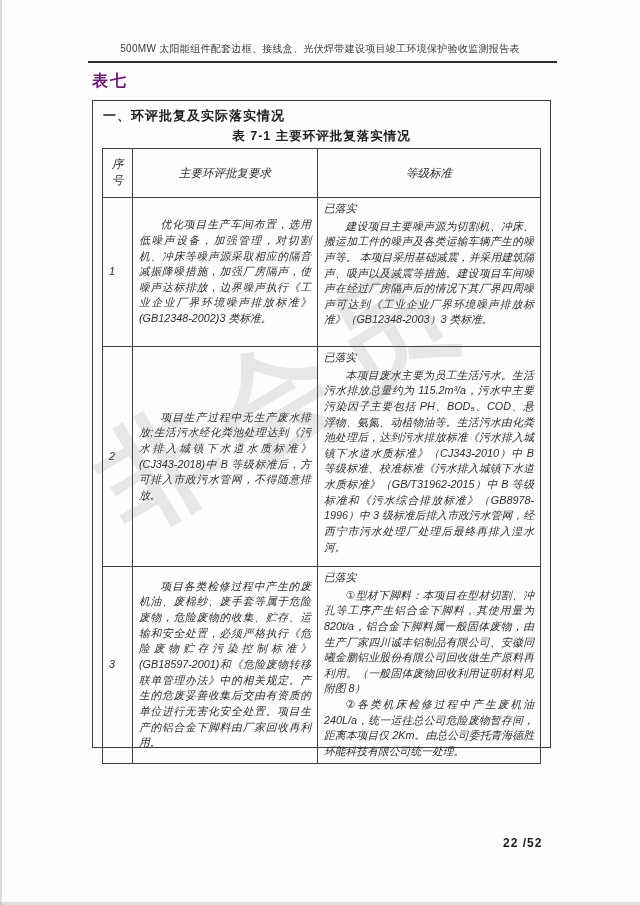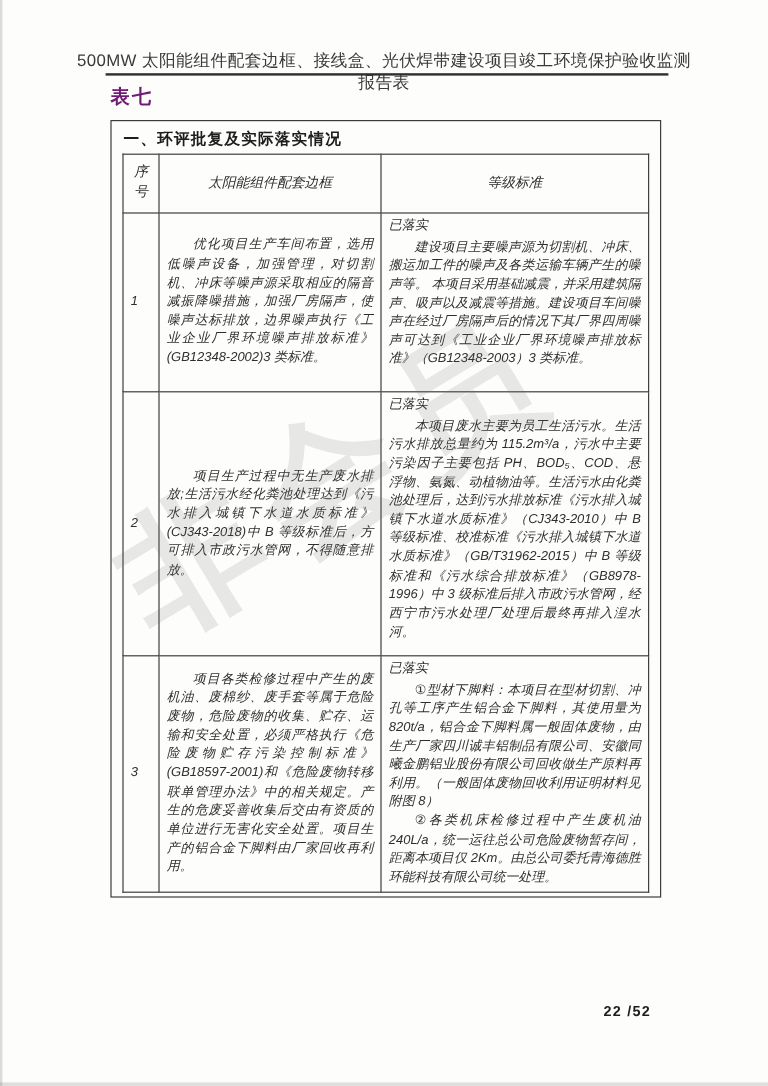--- a/index.html
+++ b/index.html
@@ -7,21 +7,21 @@
     width:640px;height:905px;position:relative;overflow:hidden;
     background:#fdfdfc;
     font-family:"Liberation Sans","DejaVu Sans",sans-serif;
     color:#2d2d2d;
   }
   .scan-edge-left{position:absolute;left:0;top:0;width:2px;height:100%;background:rgba(120,120,120,.25);}
   .scan-edge-bottom{position:absolute;left:0;bottom:0;width:100%;height:3px;background:rgba(120,120,120,.22);}
 
   .doc-header{
     position:absolute;top:42px;left:60px;width:520px;
-    text-align:center;font-size:14px;letter-spacing:.3px;color:#3a3a3a;
+    text-align:center;font-size:10px;letter-spacing:.3px;color:#3a3a3a;
   }
   .doc-header-rule{
     position:absolute;top:61px;left:88px;width:469px;height:2px;background:#2f2f2f;
   }
   .section-label{
     position:absolute;top:71px;left:92px;
     font-size:16px;font-weight:bold;color:#701a75;letter-spacing:2px;
   }
 
   .outer-box{
@@ -78,31 +78,32 @@
 <div class="scan-edge-left"></div>
 <div class="scan-edge-bottom"></div>
 
 <div class="doc-header">500MW 太阳能组件配套边框、接线盒、光伏焊带建设项目竣工环境保护验收监测报告表</div>
 <div class="doc-header-rule"></div>
 
 <div class="section-label">表七</div>
 
 <div class="outer-box">
   <div class="box-heading">一、环评批复及实际落实情况</div>
+  <div class="box-caption">表 7-1  主要环评批复落实情况</div>
 
   <table class="main">
     <colgroup>
       <col style="width:30px">
       <col style="width:185px">
       <col style="width:223px">
     </colgroup>
     <tbody>
       <tr class="head-row">
         <th><span class="no-header-txt">序号</span></th>
-        <th>太阳能组件配套边框</th>
+        <th>主要环评批复要求</th>
         <th class="col-status-h">等级标准</th>
       </tr>
 
       <tr style="height:149px">
         <td class="col-no">1</td>
         <td class="col-req">
           <div class="req-text">优化项目生产车间布置，选用低噪声设备，加强管理，对切割机、冲床等噪声源采取相应的隔音减振降噪措施，加强厂房隔声，使噪声达标排放，边界噪声执行《工业企业厂界环境噪声排放标准》(GB12348-2002)3 类标准。</div>
         </td>
         <td class="col-status">
           <p class="status-label">已落实</p>

